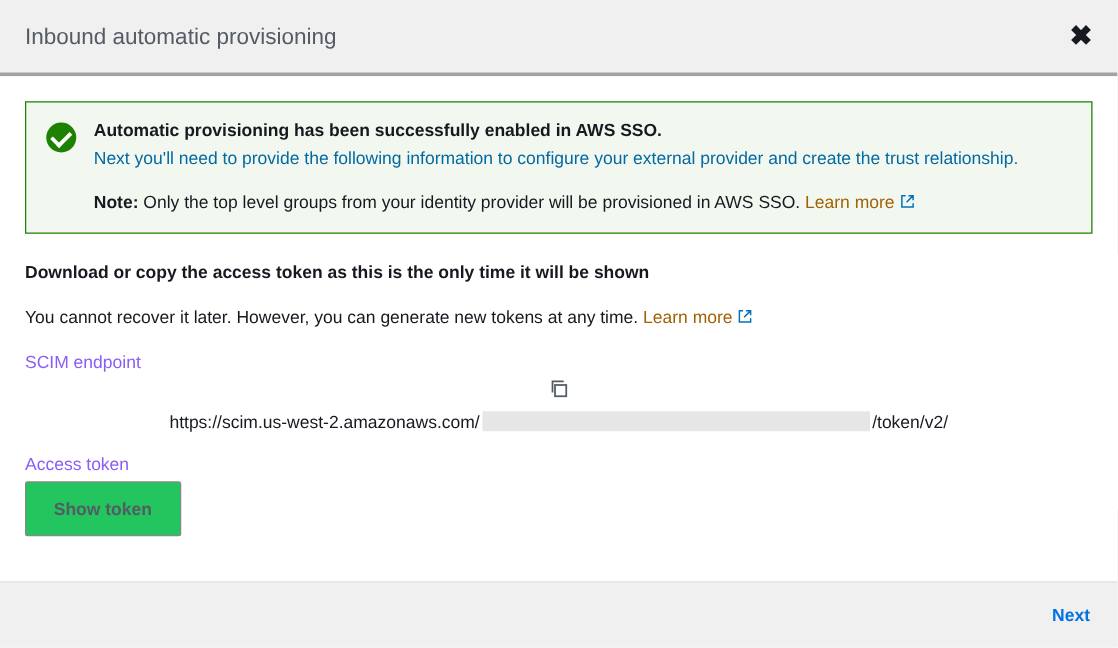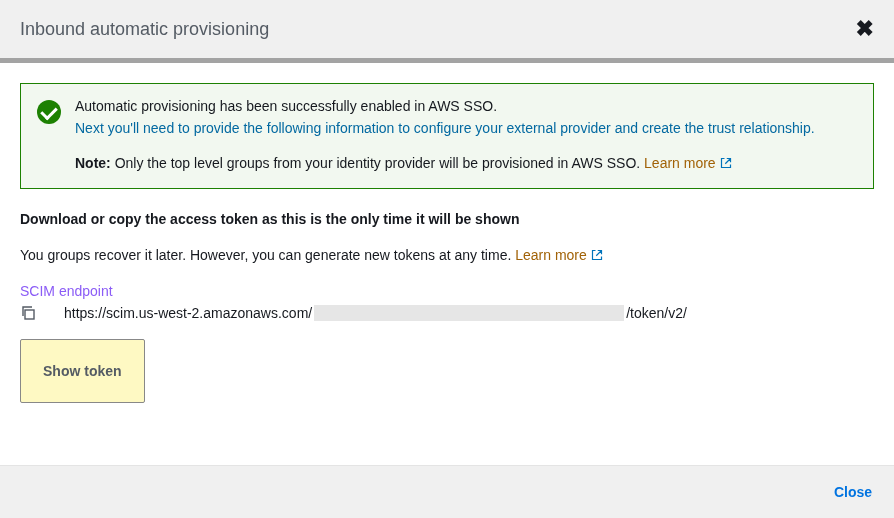--- a/index.html
+++ b/index.html
@@ -12,21 +12,21 @@
       height: 518px;
       overflow: hidden;
     }
     .modal { background: #f0f0f0; height: 100%; display: flex; flex-direction: column; }
     .modal-header {
       background: #f0f0f0;
       padding: 18px 20px;
       display: flex;
       justify-content: space-between;
       align-items: center;
-      border-bottom: 5px solid #a3a3a3;
+      border-bottom: 3px solid #a3a3a3;
     }
     .modal-title { font-size: 18px; font-weight: 400; color: #545b64; }
     .close-x { font-size: 22px; font-weight: 700; color: #16191f; cursor: pointer; line-height: 1; }
     .modal-body { background: #fff; padding: 20px; flex: 1; }
     .alert {
       border: 1px solid #1d8102;
       background: #f2f8f0;
       padding: 14px 16px;
       display: flex;
       gap: 14px;
@@ -42,43 +42,43 @@
     .check-icon::after {
       content: "";
       position: absolute;
       left: 7px; top: 4px;
       width: 7px; height: 12px;
       border: solid #fff;
       border-width: 0 3px 3px 0;
       transform: rotate(45deg);
     }
     .alert-content { flex: 1; }
-    .alert-title { font-weight: 400; margin-bottom: 4px; }
+    .alert-title { font-weight: 700; margin-bottom: 4px; }
     .alert-desc { color: #0369a1; line-height: 1.5; margin-bottom: 14px; }
     .alert-note { line-height: 1.5; }
     .alert-note b { font-weight: 700; }
     .link { color: #a16207; text-decoration: none; cursor: pointer; }
     .ext-icon {
       display: inline-block;
       width: 12px; height: 12px;
       margin-left: 4px;
       vertical-align: -1px;
     }
     .section-title { font-weight: 700; margin-bottom: 20px; font-size: 14px; }
     .section-desc { margin-bottom: 20px; }
     .field-label { color: #8b5cf6; margin-bottom: 6px; font-size: 14px; }
-    .endpoint-row { display: flex; align-items: center; gap: 28px; margin-bottom: 18px; }
+    .endpoint-row { display: flex; align-items: center; gap: 10px; margin-bottom: 18px; flex-direction: column; }
     .copy-icon { width: 16px; height: 16px; cursor: pointer; flex-shrink: 0; }
     .endpoint-text { display: flex; align-items: center; font-size: 14px; }
     .redacted { display: inline-block; background: #e6e6e6; width: 310px; height: 16px; margin: 0 2px; }
     .show-btn {
       border: 1px solid #888;
-      background: #fef9c3;
+      background: #22c55e;
       color: #545b64;
-      padding: 23px 22px;
+      padding: 13px 22px;
       font-size: 14px;
       font-weight: 700;
       cursor: pointer;
       border-radius: 2px;
     }
     .modal-footer {
       background: #f0f0f0;
       border-top: 1px solid #e4e4e4;
       padding: 18px 22px;
       display: flex;
@@ -104,37 +104,38 @@
         <div class="alert-note">
           <b>Note:</b><span> Only the top level groups from your identity provider will be provisioned in AWS SSO. </span><a class="link"><span>Learn more</span><svg class="ext-icon" viewBox="0 0 16 16" fill="none" stroke="#0073bb" stroke-width="1.6">
                 <path d="M6 2H2v12h12v-4M9 2h5v5M14 2L7 9"></path>
               </svg></a>
         </div>
       </div>
     </div>
 
     <div class="section-title">Download or copy the access token as this is the only time it will be shown</div>
     <div class="section-desc">
-      <span>You groups recover it later. However, you can generate new tokens at any time. </span><a class="link"><span>Learn more</span><svg class="ext-icon" viewBox="0 0 16 16" fill="none" stroke="#0073bb" stroke-width="1.6">
+      <span>You cannot recover it later. However, you can generate new tokens at any time. </span><a class="link"><span>Learn more</span><svg class="ext-icon" viewBox="0 0 16 16" fill="none" stroke="#0073bb" stroke-width="1.6">
             <path d="M6 2H2v12h12v-4M9 2h5v5M14 2L7 9"></path>
           </svg></a>
     </div>
 
     <div class="field-label">SCIM endpoint</div>
     <div class="endpoint-row">
       <svg class="copy-icon" viewBox="0 0 16 16" fill="none" stroke="#545b64" stroke-width="1.4">
           <rect x="5" y="5" width="9" height="9"></rect>
           <path d="M3 11V2h9"></path>
         </svg>
       <div class="endpoint-text">
         <span>https://scim.us-west-2.amazonaws.com/</span>
         <span class="redacted"></span>
         <span>/token/v2/</span>
       </div>
     </div>
 
+    <div class="field-label">Access token</div>
     <button class="show-btn">Show token</button>
   </div>
 
   <div class="modal-footer">
-    <button class="close-btn">Close</button>
+    <button class="close-btn">Next</button>
   </div>
 </div>
 
 </body></html>

